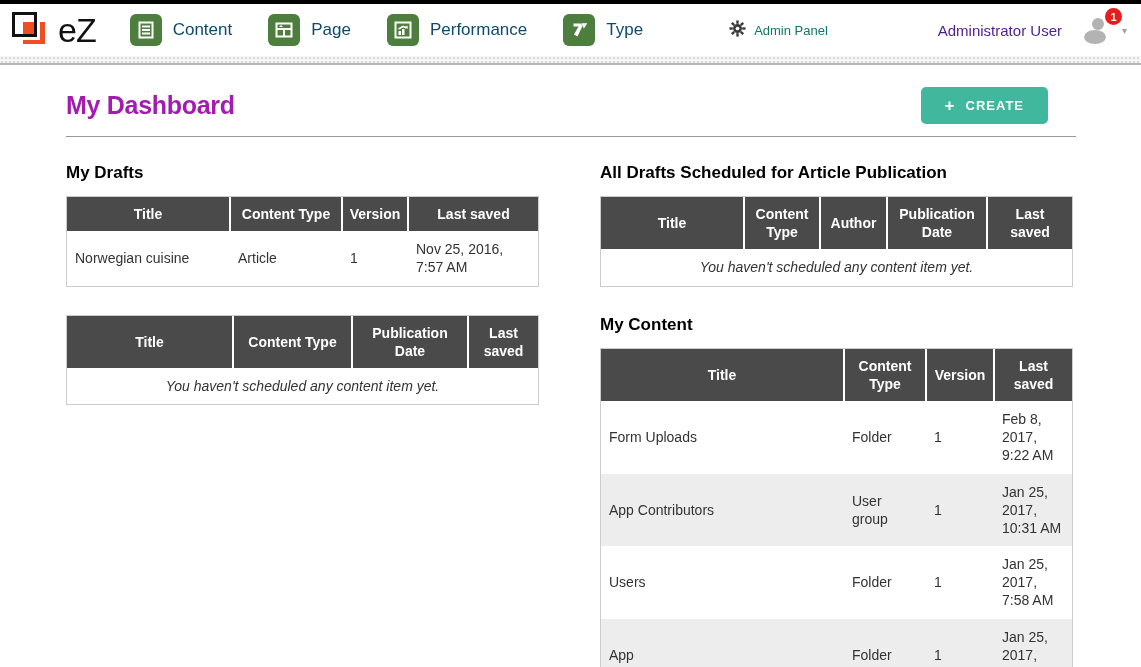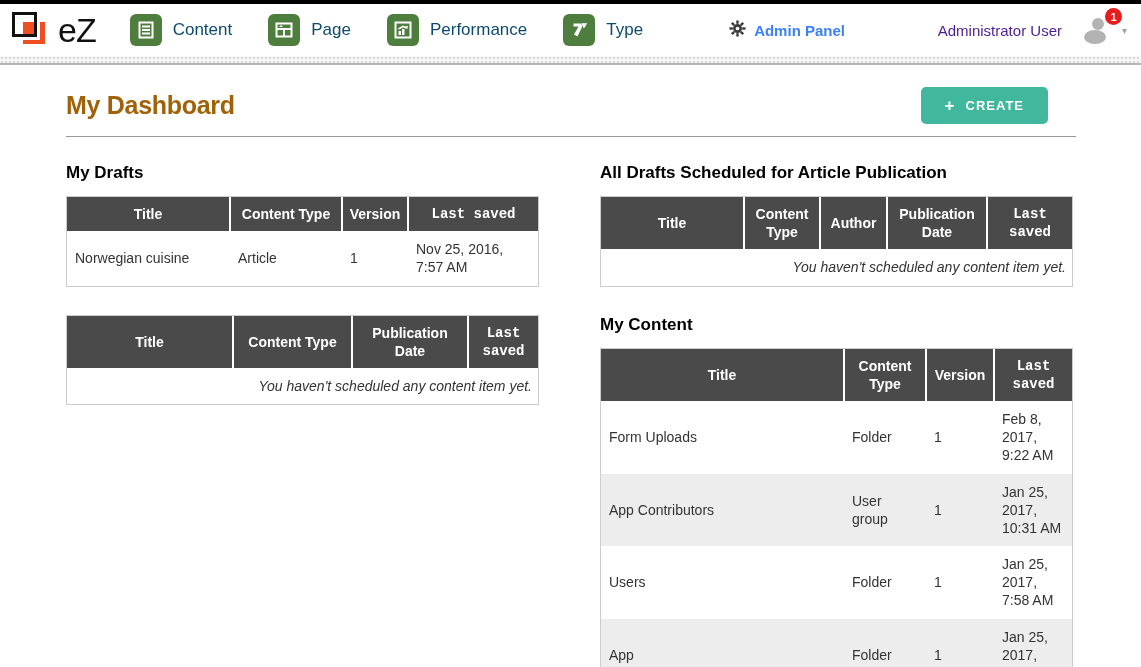--- a/index.html
+++ b/index.html
@@ -22,54 +22,54 @@
   .logo-text { font-size:34px; color:#111; letter-spacing:-1px; }
 
   
   nav { display:flex; align-items:center; margin-left:34px; gap:36px; }
   .nav-item { display:flex; align-items:center; gap:11px; cursor:pointer; }
   .nav-icon { width:32px; height:32px; background:#4E7E3D; border-radius:6px;
               display:flex; align-items:center; justify-content:center; }
   .nav-label { font-size:17px; color:#0c4a6e; }
 
   .admin-panel { display:flex; align-items:center; gap:8px; margin-left:86px; cursor:pointer; }
-  .admin-panel .label { font-size:15px; color:#3b82f6;font-weight:bold; }
+  .admin-panel .label { font-size:13px; color:#0f766e; }
 
   .user-area { margin-left:auto; display:flex; align-items:center; cursor:pointer; }
   .user-name { font-size:15px; color:#4c1d95; margin-right:16px;margin-left:32px; }
   .avatar-wrap { position:relative; width:36px; height:30px; }
   .badge { position:absolute; top:-7px; right:-8px; width:17px; height:17px; background:#E81C1C;
            border-radius:50%; color:#fff; font-size:11px; font-weight:bold;
            display:flex; align-items:center; justify-content:center; }
   .caret { font-size:10px; color:#98a4ae; margin-left:8px; }
 
   
   main { padding:22px 65px 0 66px; }
   .title-row { display:flex; justify-content:space-between; align-items:center;
                border-bottom:1px solid #999; padding-bottom:12px; }
-  h1 { font-size:25px; font-weight:600; color:#a16207; letter-spacing:-0.3px; }
+  h1 { font-size:25px; font-weight:600; color:#a21caf; letter-spacing:-0.3px; }
   .create-btn { background:#41B79E; color:#fff; border:none; border-radius:5px;
                 padding:10px 24px; margin-right:28px; font-size:13px; font-weight:bold;
                 letter-spacing:1px; display:flex; align-items:center; gap:10px; cursor:pointer;
                 font-family:"Liberation Sans", sans-serif; }
   .create-plus { font-size:17px; font-weight:bold; line-height:1; }
 
   .grid { display:grid; grid-template-columns:473px 473px; column-gap:61px; row-gap:28px;
           margin-top:26px; align-items:start; }
   h2 { font-size:17px; font-weight:bold; color:#000; margin-bottom:13px; }
 
   table { width:100%; border-collapse:collapse; table-layout:fixed; }
   .tbl-wrap { border:1px solid #ccc; }
   th { background:#4A4A4A; color:#fff; font-size:14px; font-weight:bold; text-align:center;
        padding:8px 6px; line-height:1.3; border-right:2px solid #fff; }
-  th:last-child { border-right:none;font-family:Liberation Mono, monospace; }
+  th:last-child { border-right:none; }
   td { font-size:14px; color:#333; padding:9px 8px; line-height:1.3; vertical-align:middle;
        overflow-wrap:break-word; }
   tbody tr:nth-child(even) { background:#EDEDED; }
-  .empty-row td { text-align:right; font-style:italic; padding:9px 6px; }
+  .empty-row td { text-align:center; font-style:italic; padding:9px 6px; }
 </style>
 </head>
 <body>
 
 <div class="top-black-bar"></div>
 
 <header>
   <div class="logo">
     <span class="logo-mark">
       <span class="logo-sq-orange"></span>

